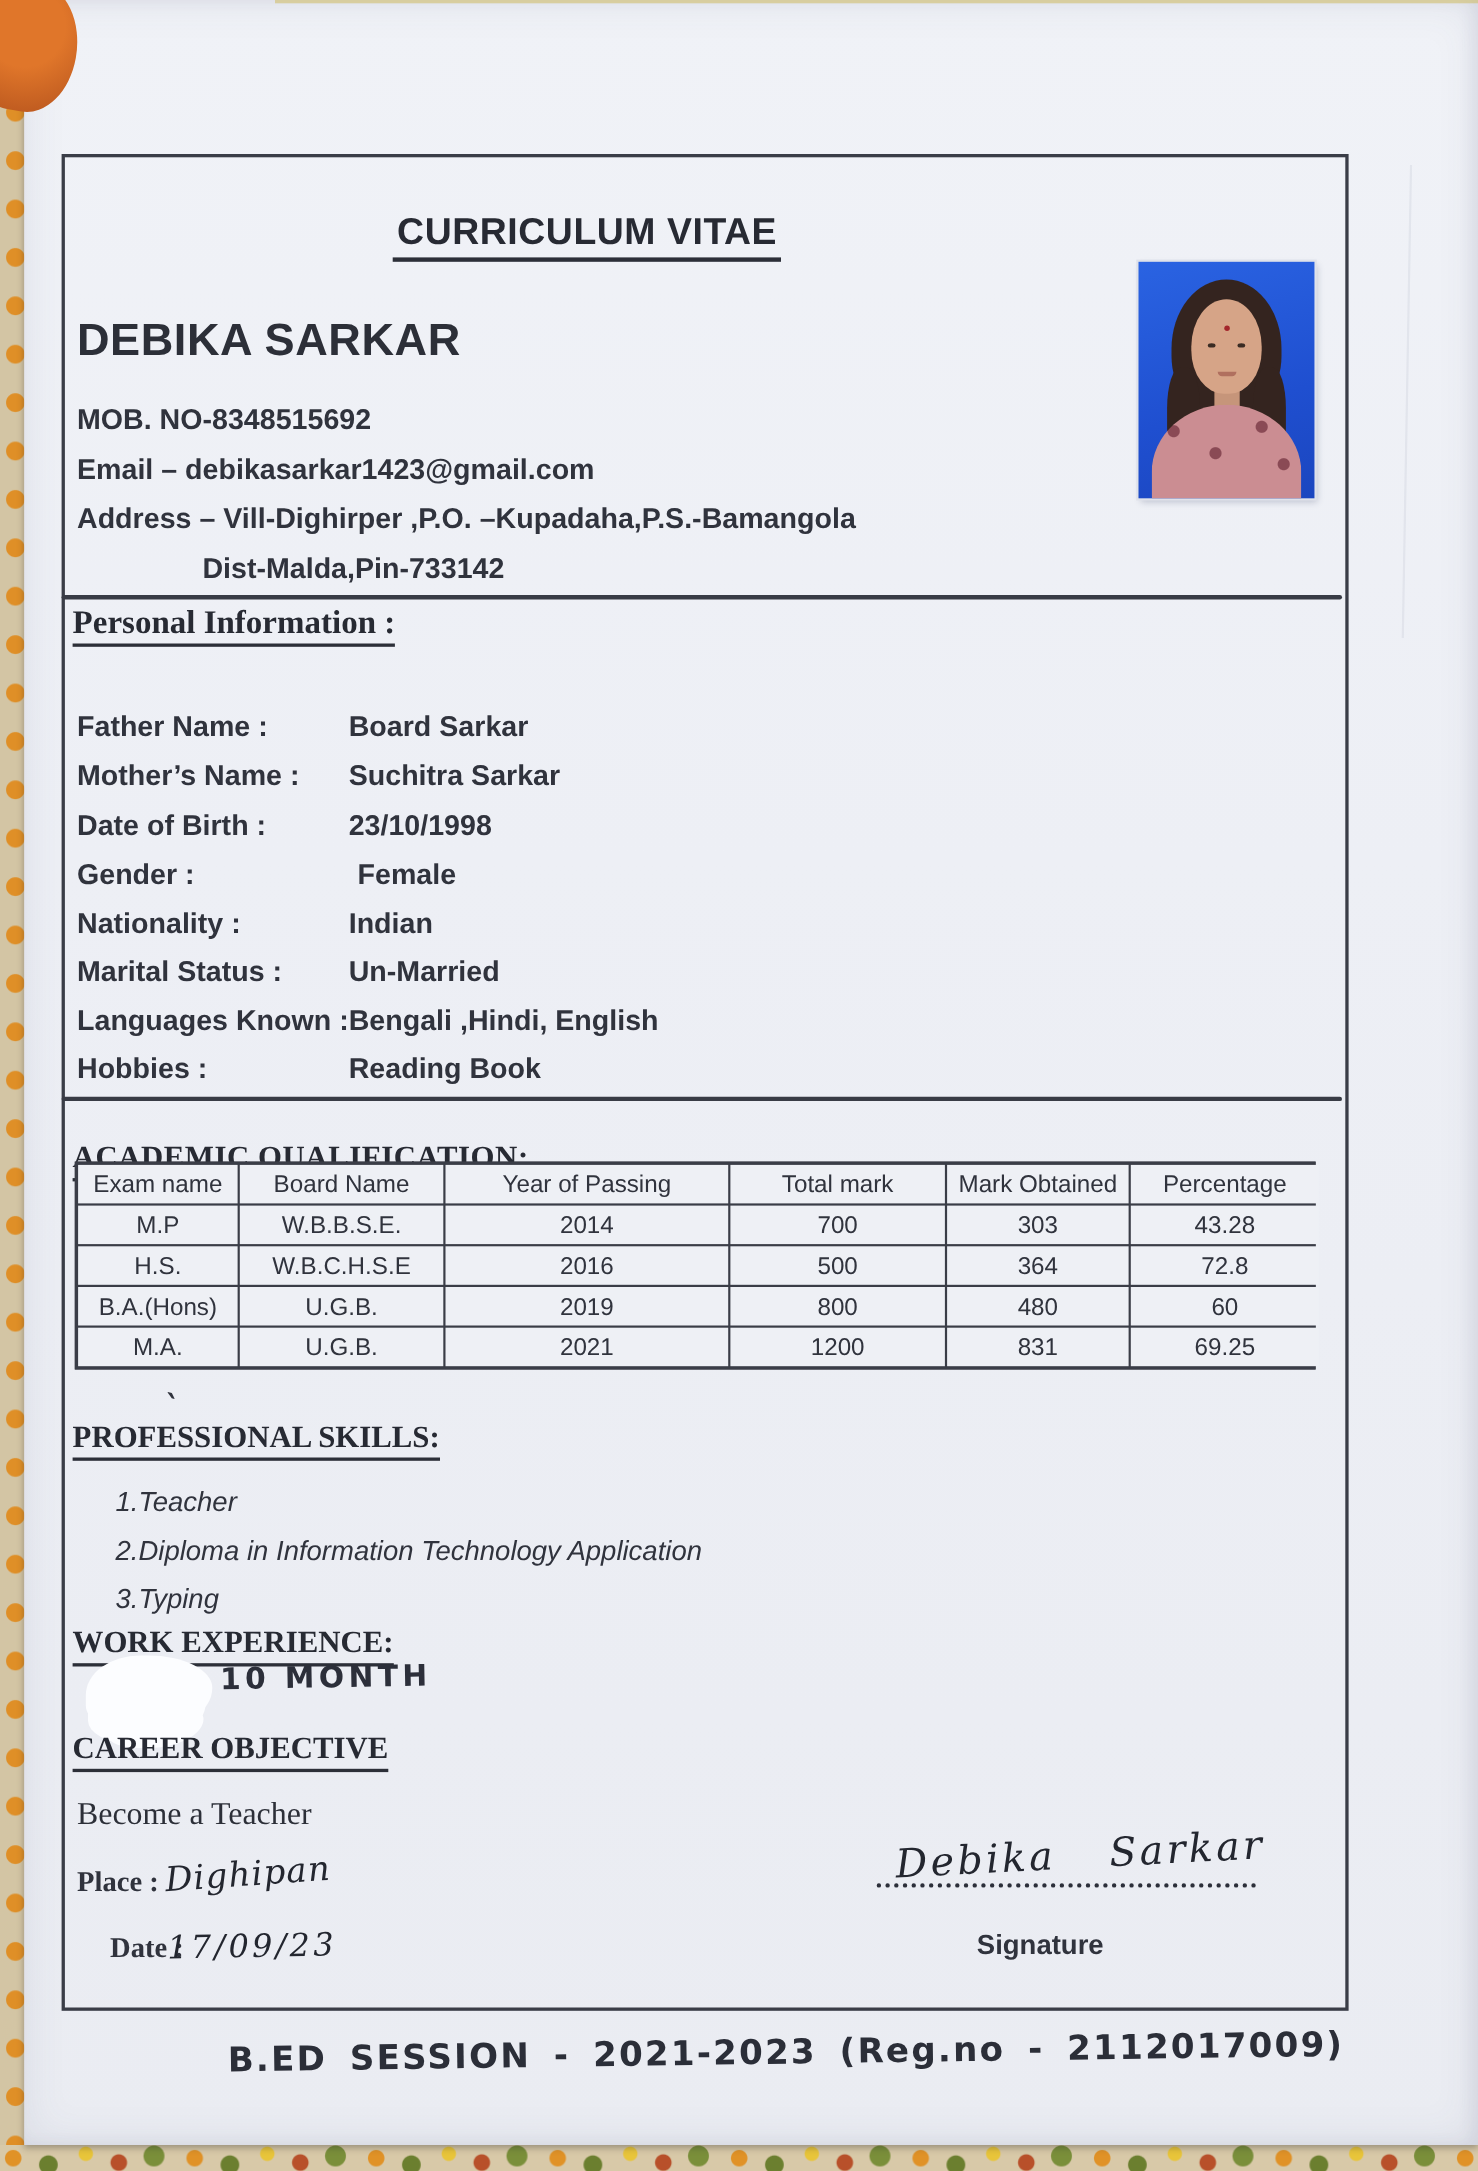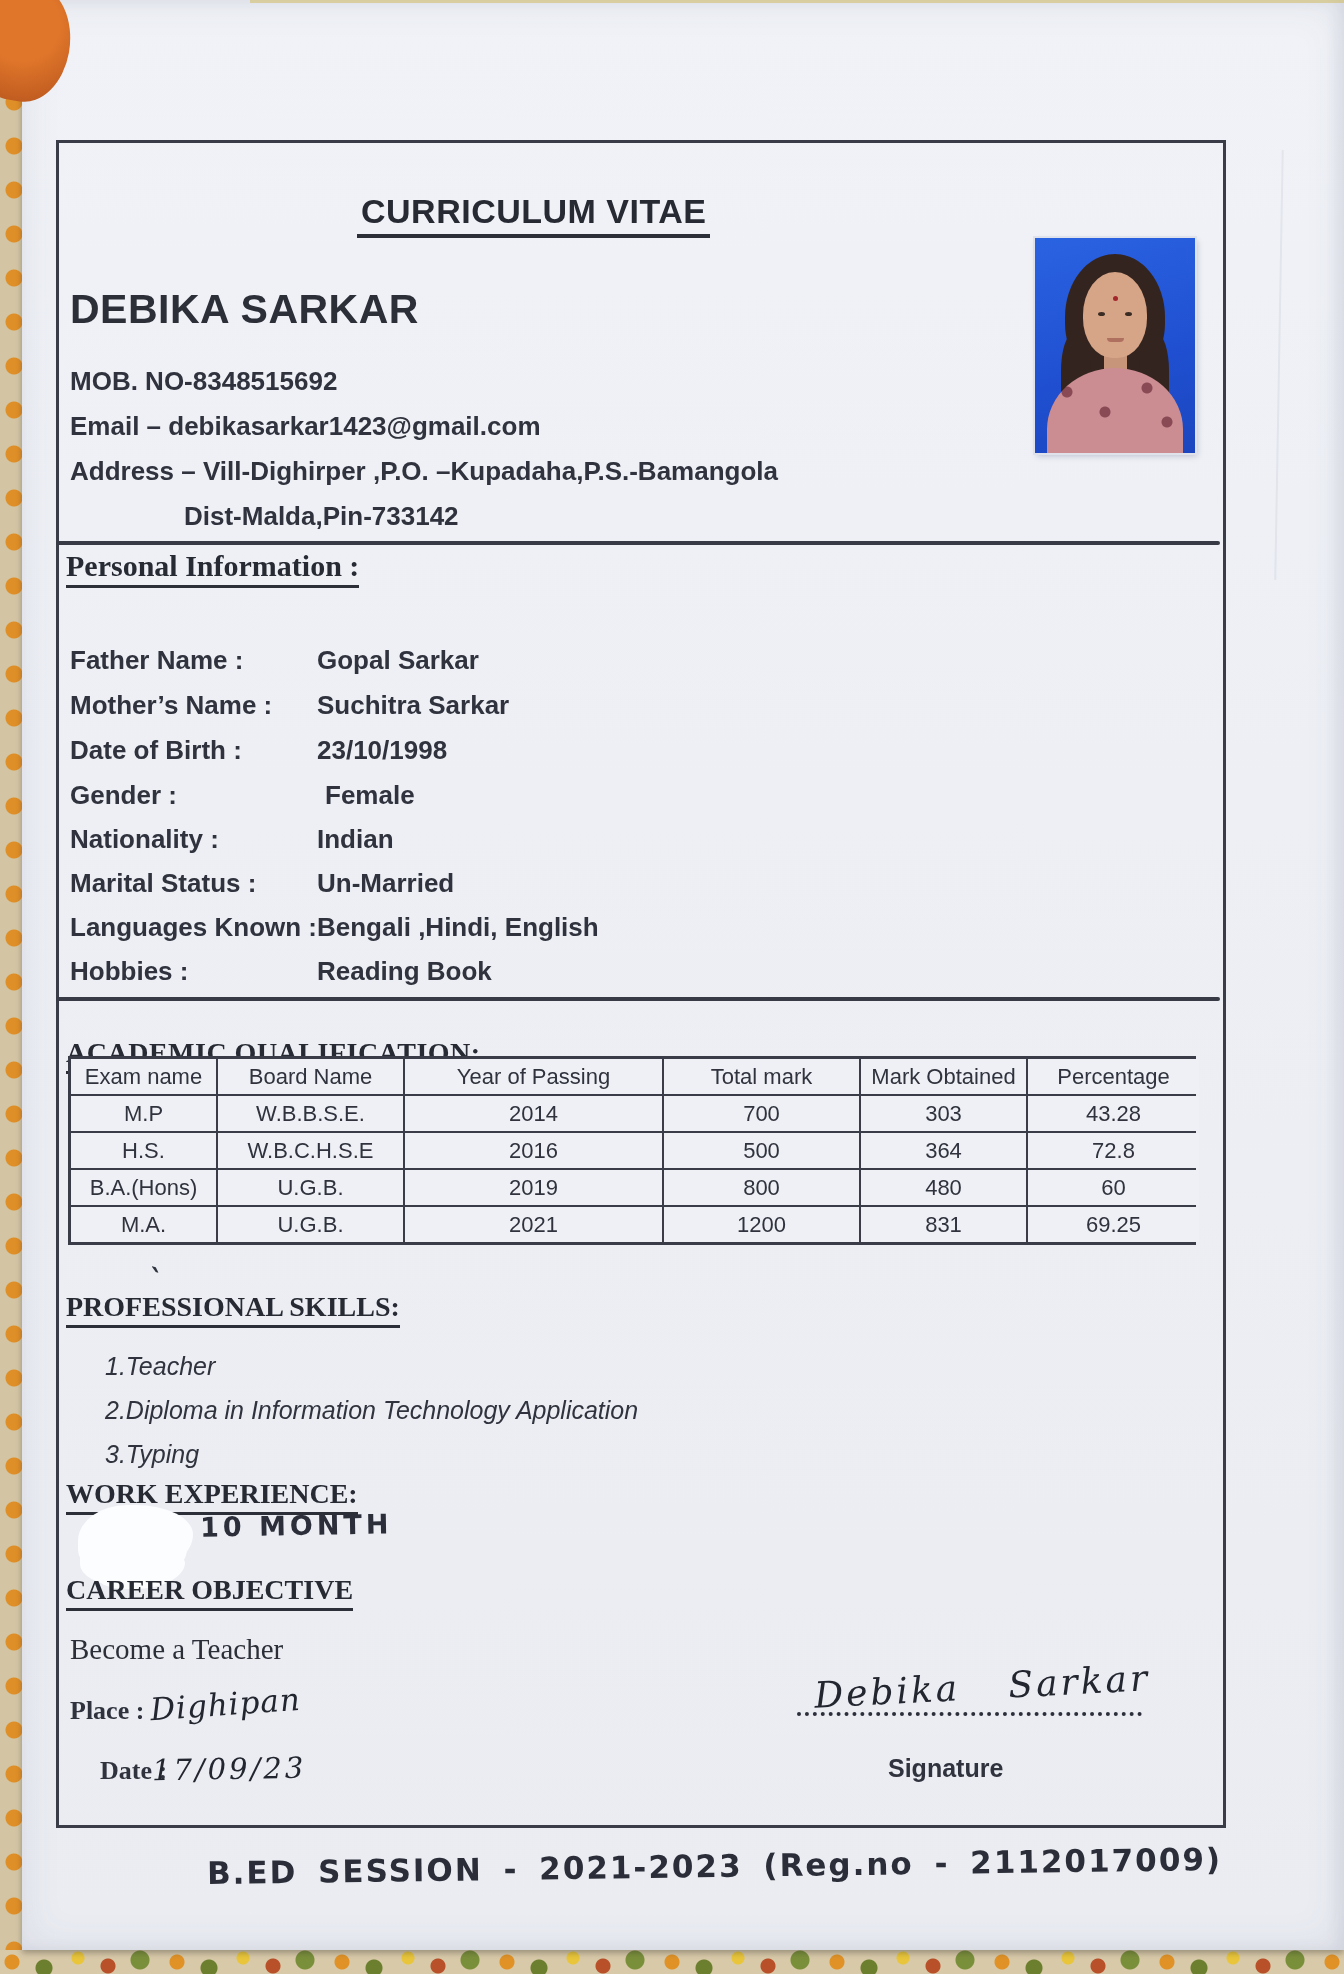--- a/index.html
+++ b/index.html
@@ -155,21 +155,21 @@
   <div class="abs contact c-mob">MOB. NO-8348515692</div>
   <div class="abs contact c-mail">Email – debikasarkar1423@gmail.com</div>
   <div class="abs contact c-addr1">Address – Vill-Dighirper ,P.O. –Kupadaha,P.S.-Bamangola</div>
   <div class="abs contact c-addr2">Dist-Malda,Pin-733142</div>
 
   <div class="abs hr hr1"></div>
   <div class="abs shead h-personal">Personal Information :</div>
 
   <div class="abs prow" style="top:645px">
     <span class="plabel">Father Name :</span>
-    <span class="pvalue">Gopal Sarkar</span>
+    <span class="pvalue">Board Sarkar</span>
   </div>
   <div class="abs prow" style="top:690px">
     <span class="plabel">Mother’s Name :</span>
     <span class="pvalue">Suchitra Sarkar</span>
   </div>
   <div class="abs prow" style="top:735px">
     <span class="plabel">Date of Birth :</span>
     <span class="pvalue">23/10/1998</span>
   </div>
   <div class="abs prow" style="top:780px">

